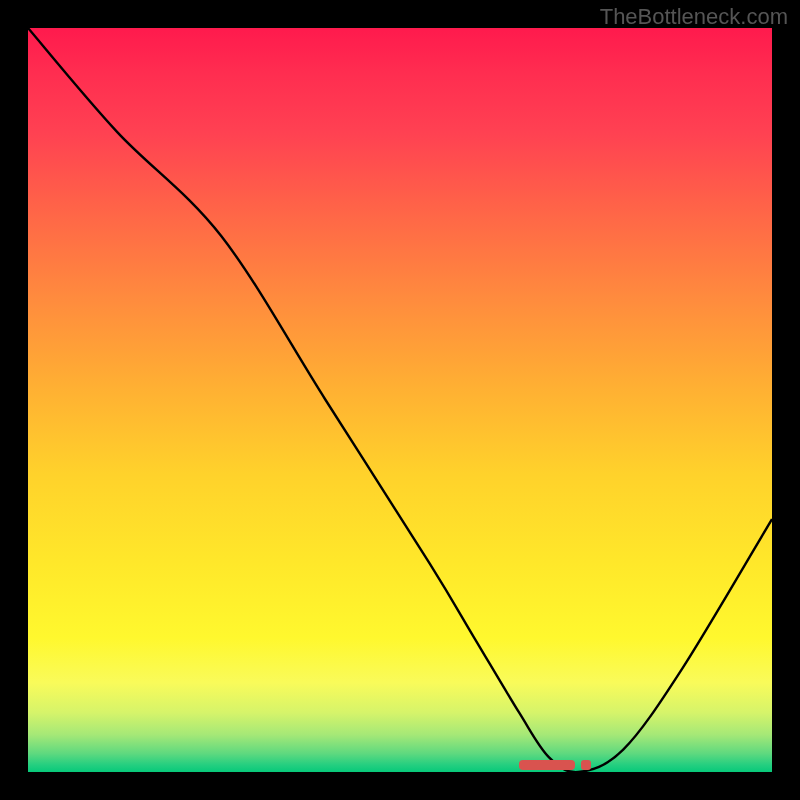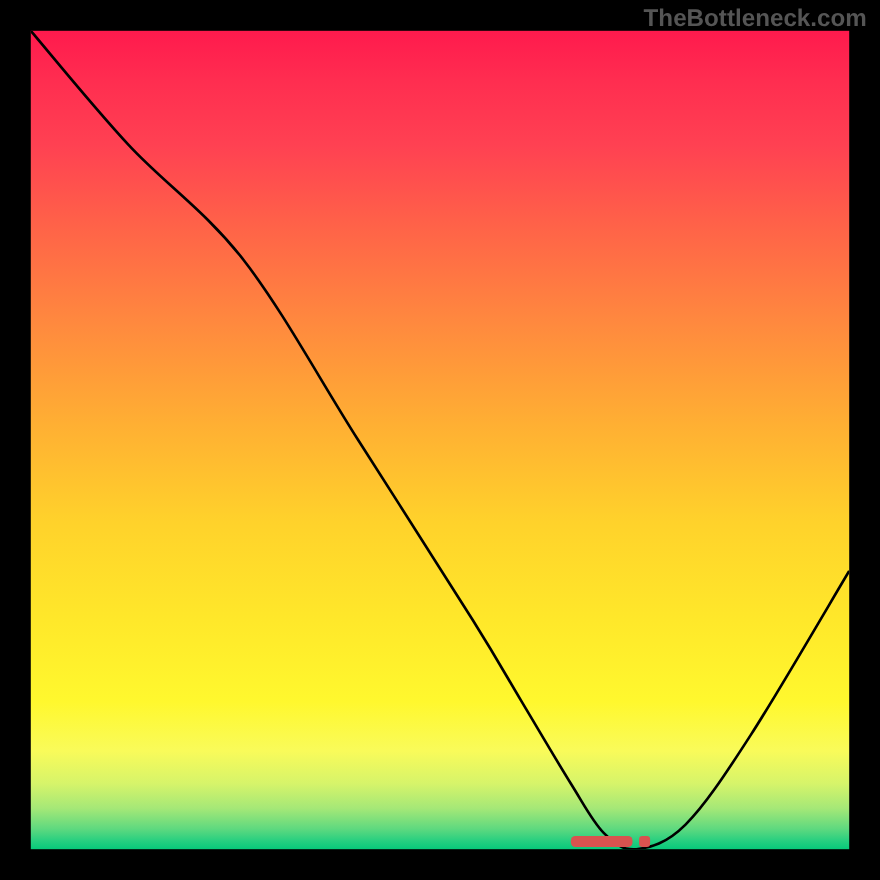--- a/index.html
+++ b/index.html
@@ -10,21 +10,21 @@
     background: #000;
     position: relative;
     font-family: Arial, Helvetica, sans-serif;
   }
   .watermark {
     position: absolute;
     top: 4px;
     right: 12px;
     color: #555;
     font-size: 22px;
-    font-weight: 700;
+    font-weight: 400;
     z-index: 10;
   }
   .plot-area {
     position: absolute;
     left: 28px;
     top: 28px;
     width: 744px;
     height: 744px;
   }
   .gradient-bg {

